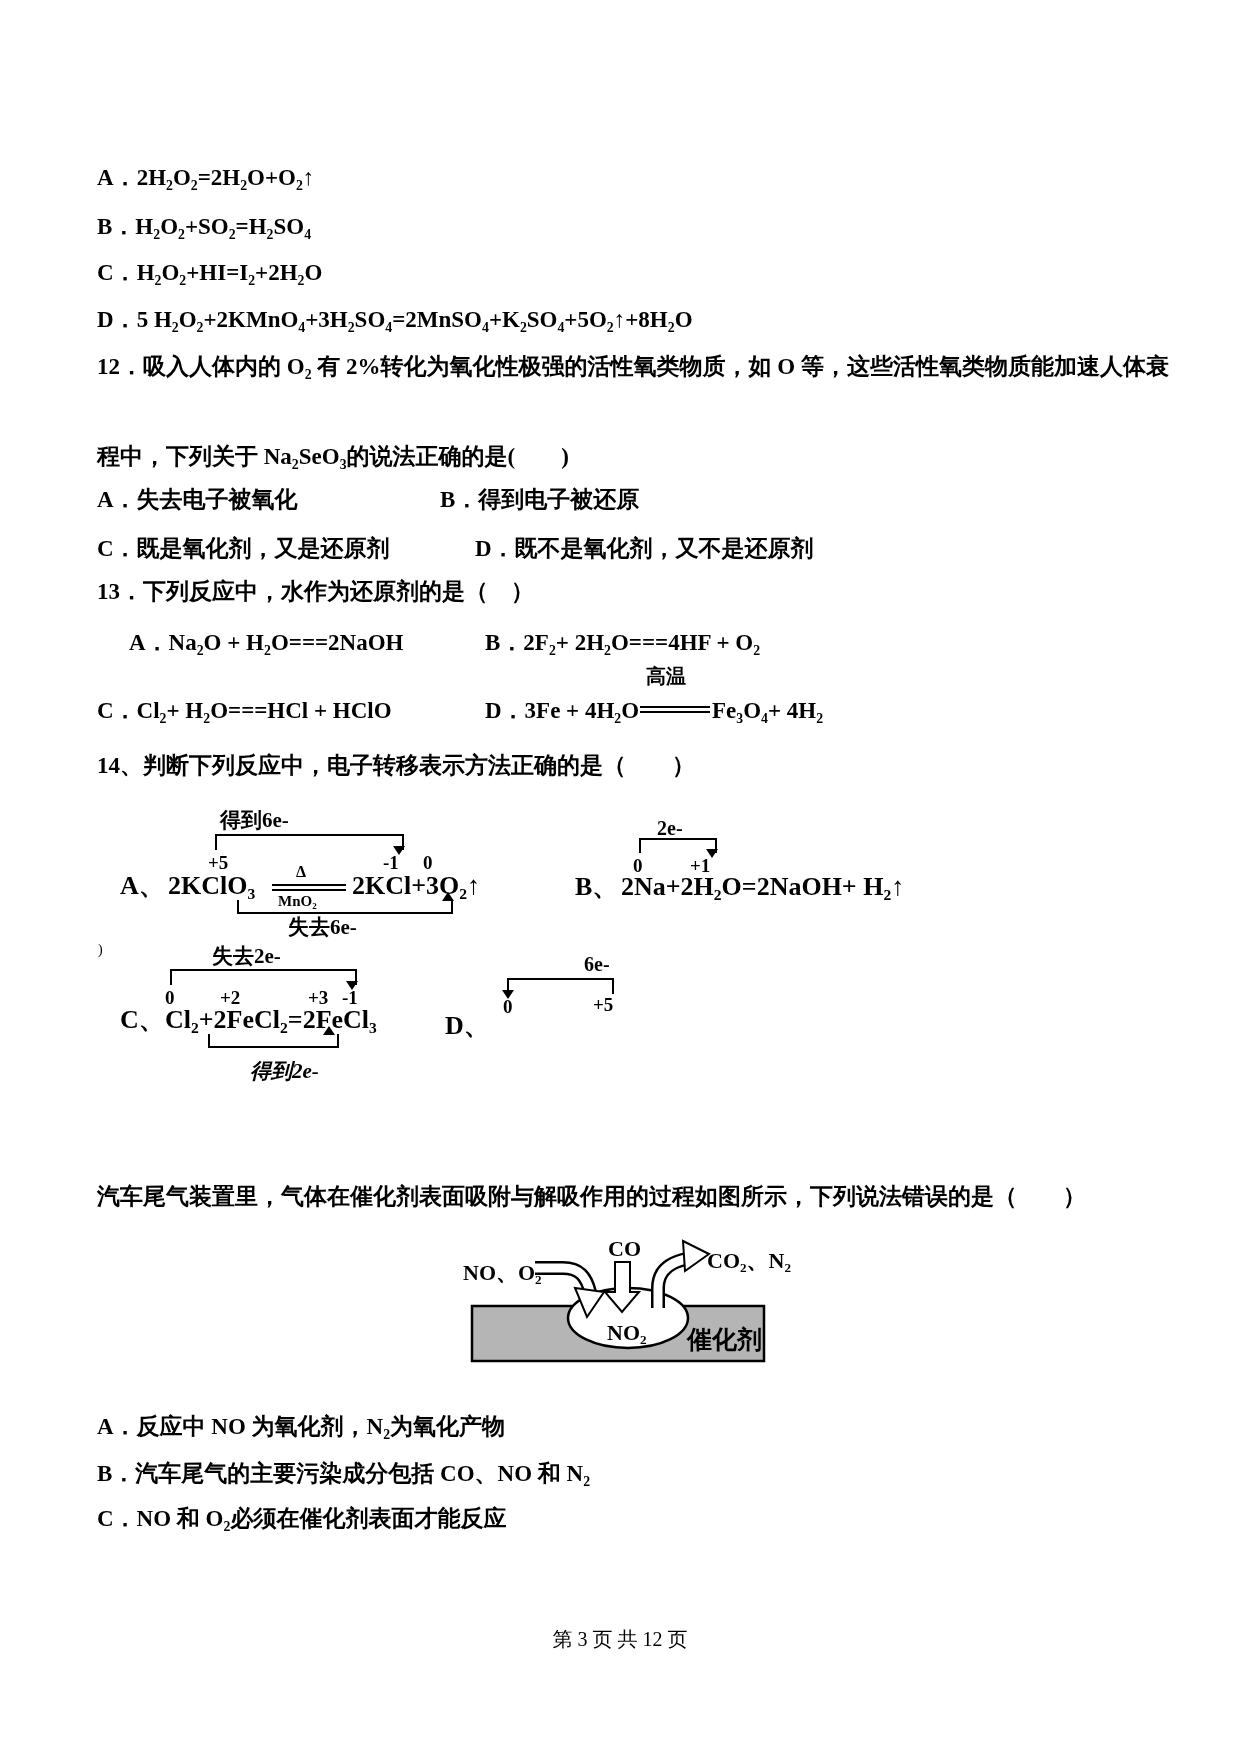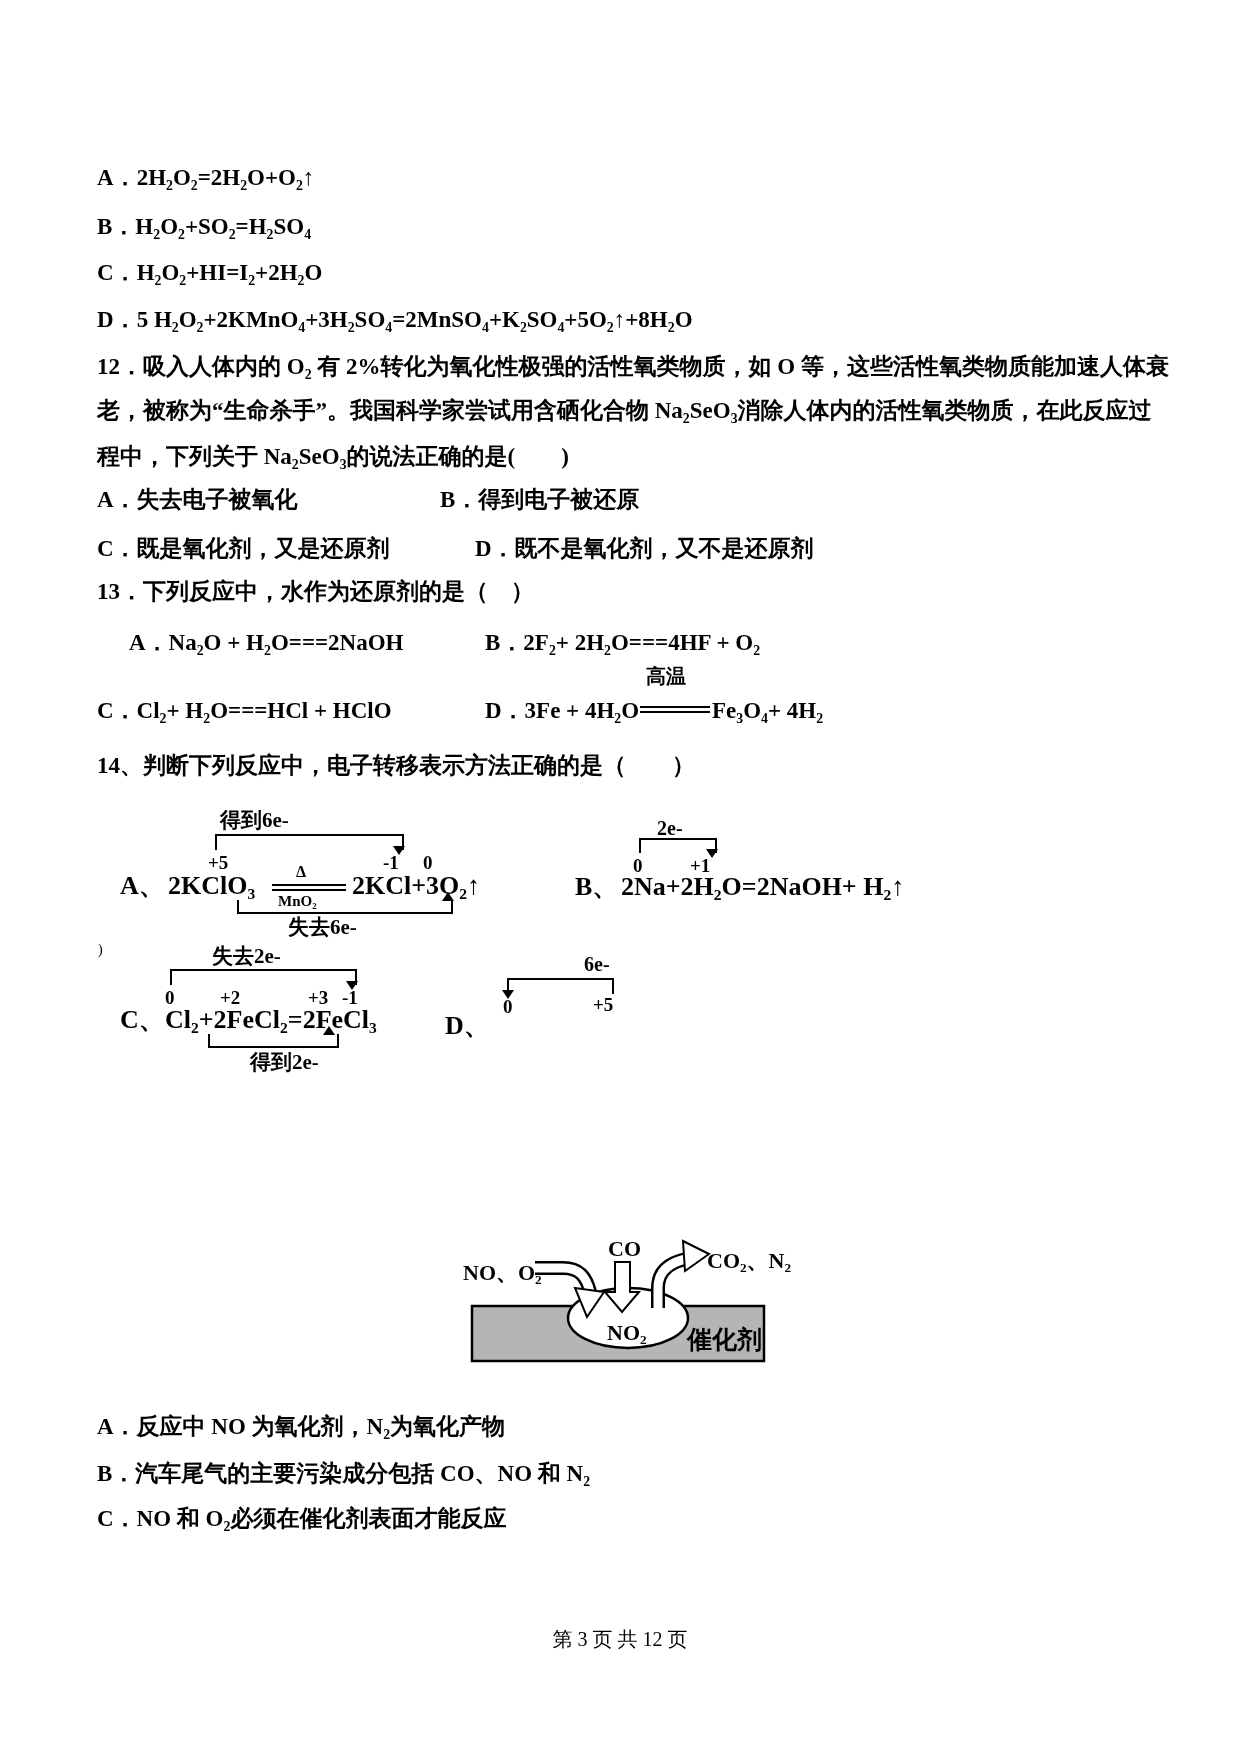--- a/index.html
+++ b/index.html
@@ -34,21 +34,20 @@
     <span>B．</span><span>H₂O₂+SO₂=H₂SO₄</span>
   </div>
   <div class="line" style="left:97px; top:259px;">
     <span>C．</span><span>H₂O₂+HI=I₂+2H₂O</span>
   </div>
   <div class="line" style="left:97px; top:306px;">
     <span>D．</span><span>5 H₂O₂+2KMnO₄+3H₂SO₄=2MnSO₄+K₂SO₄+5O₂↑+8H₂O</span>
   </div>
 
   <div class="line" style="left:97px; top:353px;">12．吸入人体内的 O₂ 有 2%转化为氧化性极强的活性氧类物质，如 O 等，这些活性氧类物质能加速人体衰</div>
-  <div class="line" style="left:97px; top:397px;">老，被称为“生命杀手”。我国科学家尝试用含硒化合物 Na₂SeO₃消除人体内的活性氧类物质，在此反应过</div>
   <div class="line" style="left:97px; top:443px;">程中，下列关于 Na₂SeO₃的说法正确的是(　　)</div>
   <div class="line" style="left:97px; top:486px;">A．失去电子被氧化</div>
   <div class="line" style="left:440px; top:486px;">B．得到电子被还原</div>
   <div class="line" style="left:97px; top:535px;">C．既是氧化剂，又是还原剂</div>
   <div class="line" style="left:475px; top:535px;">D．既不是氧化剂，又不是还原剂</div>
 
   <div class="line" style="left:97px; top:578px;">13．下列反应中，水作为还原剂的是（　）</div>
   <div class="line" style="left:97px; top:629px;margin-left:32px;">A．Na₂O + H₂O===2NaOH</div>
   <div class="line" style="left:485px; top:629px;">B．2F₂+ 2H₂O===4HF + O₂</div>
   <div class="line" style="left:97px; top:697px;">C．Cl₂+ H₂O===HCl + HClO</div>
@@ -93,32 +92,33 @@
     <div class="bracket-top" style="left:50px; top:23px; width:183px; height:14px;"></div>
     <div class="arr-down" style="left:226px; top:35px;"></div>
     <div class="ox" style="left:45px; top:42px;">0</div>
     <div class="ox" style="left:100px; top:42px;">+2</div>
     <div class="ox" style="left:188px; top:42px;">+3</div>
     <div class="ox" style="left:222px; top:42px;">-1</div>
     <div class="eqline" style="left:0; top:60px;">C、</div>
     <div class="eqline" style="left:45px; top:60px;">Cl₂+2FeCl₂=2FeCl₃</div>
     <div class="bracket-bottom" style="left:88px; top:88px; width:127px; height:12px;"></div>
     <div class="arr-up" style="left:203px; top:80px;"></div>
-    <div class="elabel" style="left:130px; top:106px;">得到2e-</div>
+    <div class="elabel" style="left:130px; top:115px;font-style:italic;">得到2e-</div>
   </div>
 
   <div style="position:absolute; left:445px; top:952px; width:540px; height:110px;">
     <div class="elabel" style="left:95px; top:2px; font-size:20px;margin-left:44px;">6e-</div>
     <div class="bracket-top" style="left:62px; top:26px; width:103px; height:14px;"></div>
     <div class="arr-down" style="left:57px; top:38px;"></div>
     <div class="ox" style="left:58px; top:45px;">0</div>
     <div class="ox" style="left:148px; top:43px;">+5</div>
     <div class="eqline" style="left:0; top:60px;">D、</div>
   </div>
 
+  <div class="line" style="left:97px; top:1183px;">汽车尾气装置里，气体在催化剂表面吸附与解吸作用的过程如图所示，下列说法错误的是（　　）</div>
 
   <svg style="position:absolute; left:415px; top:1228px;" width="380" height="150" viewBox="0 0 380 150">
     <rect x="57" y="78" width="292" height="55" fill="#b5b5b5" stroke="#000" stroke-width="2.5"></rect>
     <ellipse cx="213" cy="90" rx="60" ry="30" fill="#ffffff" stroke="#000" stroke-width="2.5"></ellipse>
 
     <path d="M200,34 L215,34 L215,64 L224,64 L207,84 L190,64 L200,64 Z" fill="#ffffff" stroke="#000" stroke-width="2"></path>
 
     <path d="M120,40 h28 c16,0 23,8 27,24" fill="none" stroke="#000" stroke-width="14"></path>
     <path d="M120,40 h28 c16,0 23,8 27,24" fill="none" stroke="#ffffff" stroke-width="9"></path>
     <path d="M160,60 L189,64 L172,89 Z" fill="#ffffff" stroke="#000" stroke-width="2"></path>

